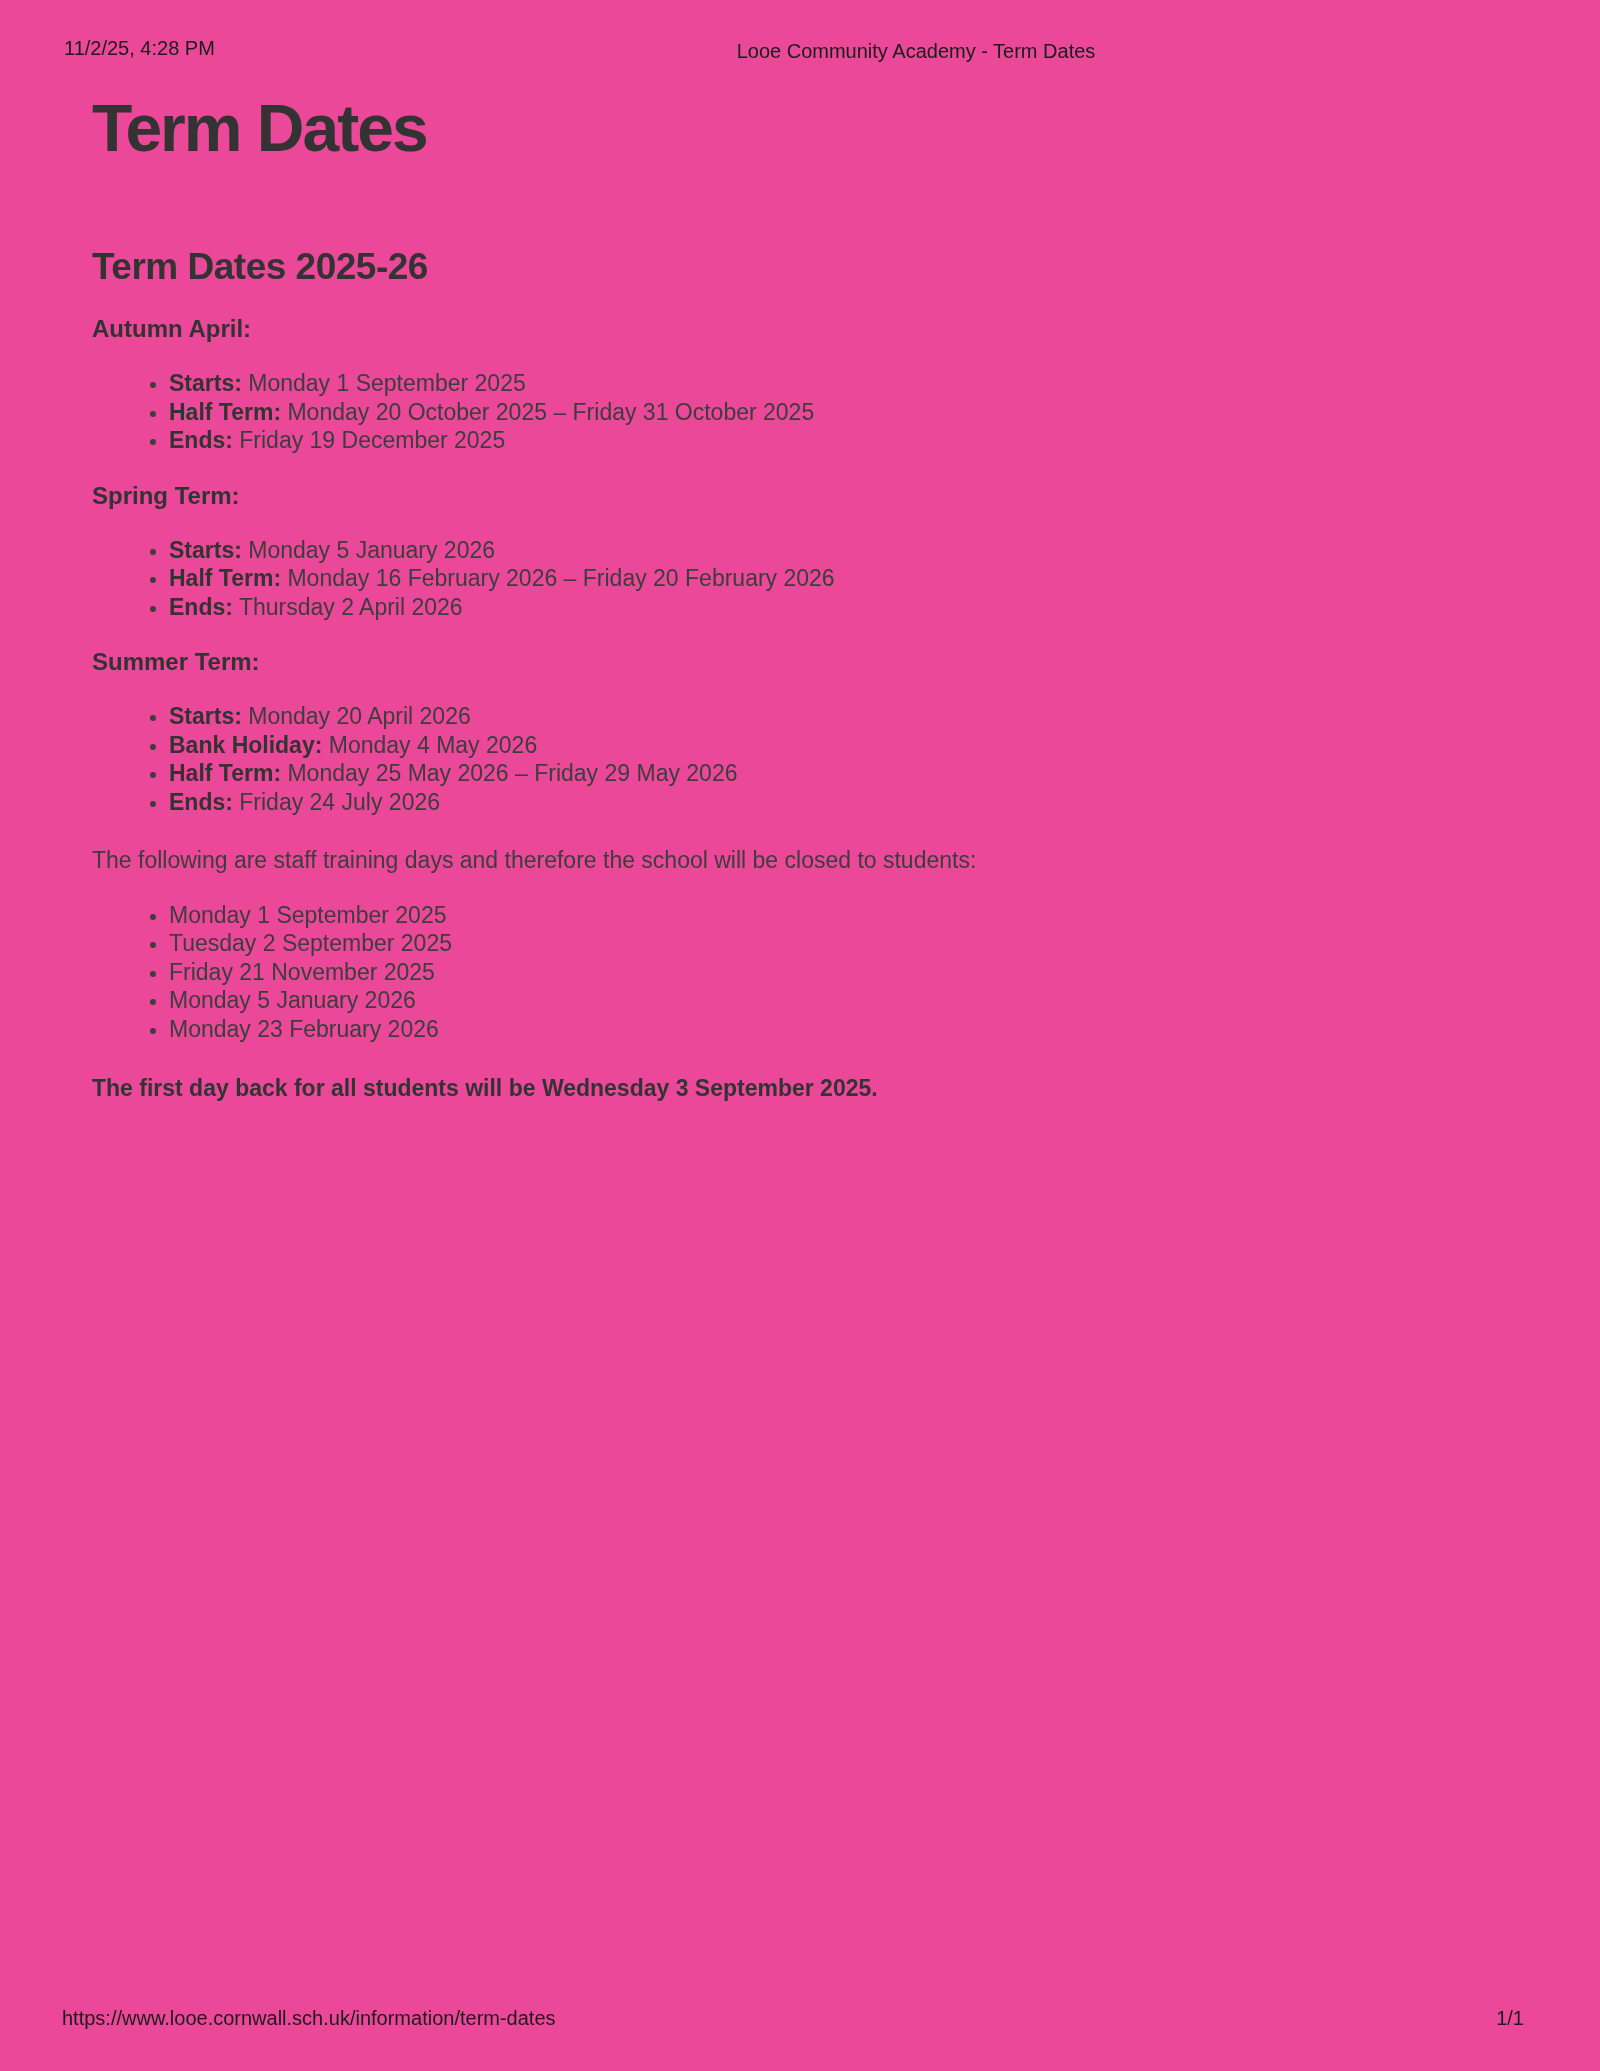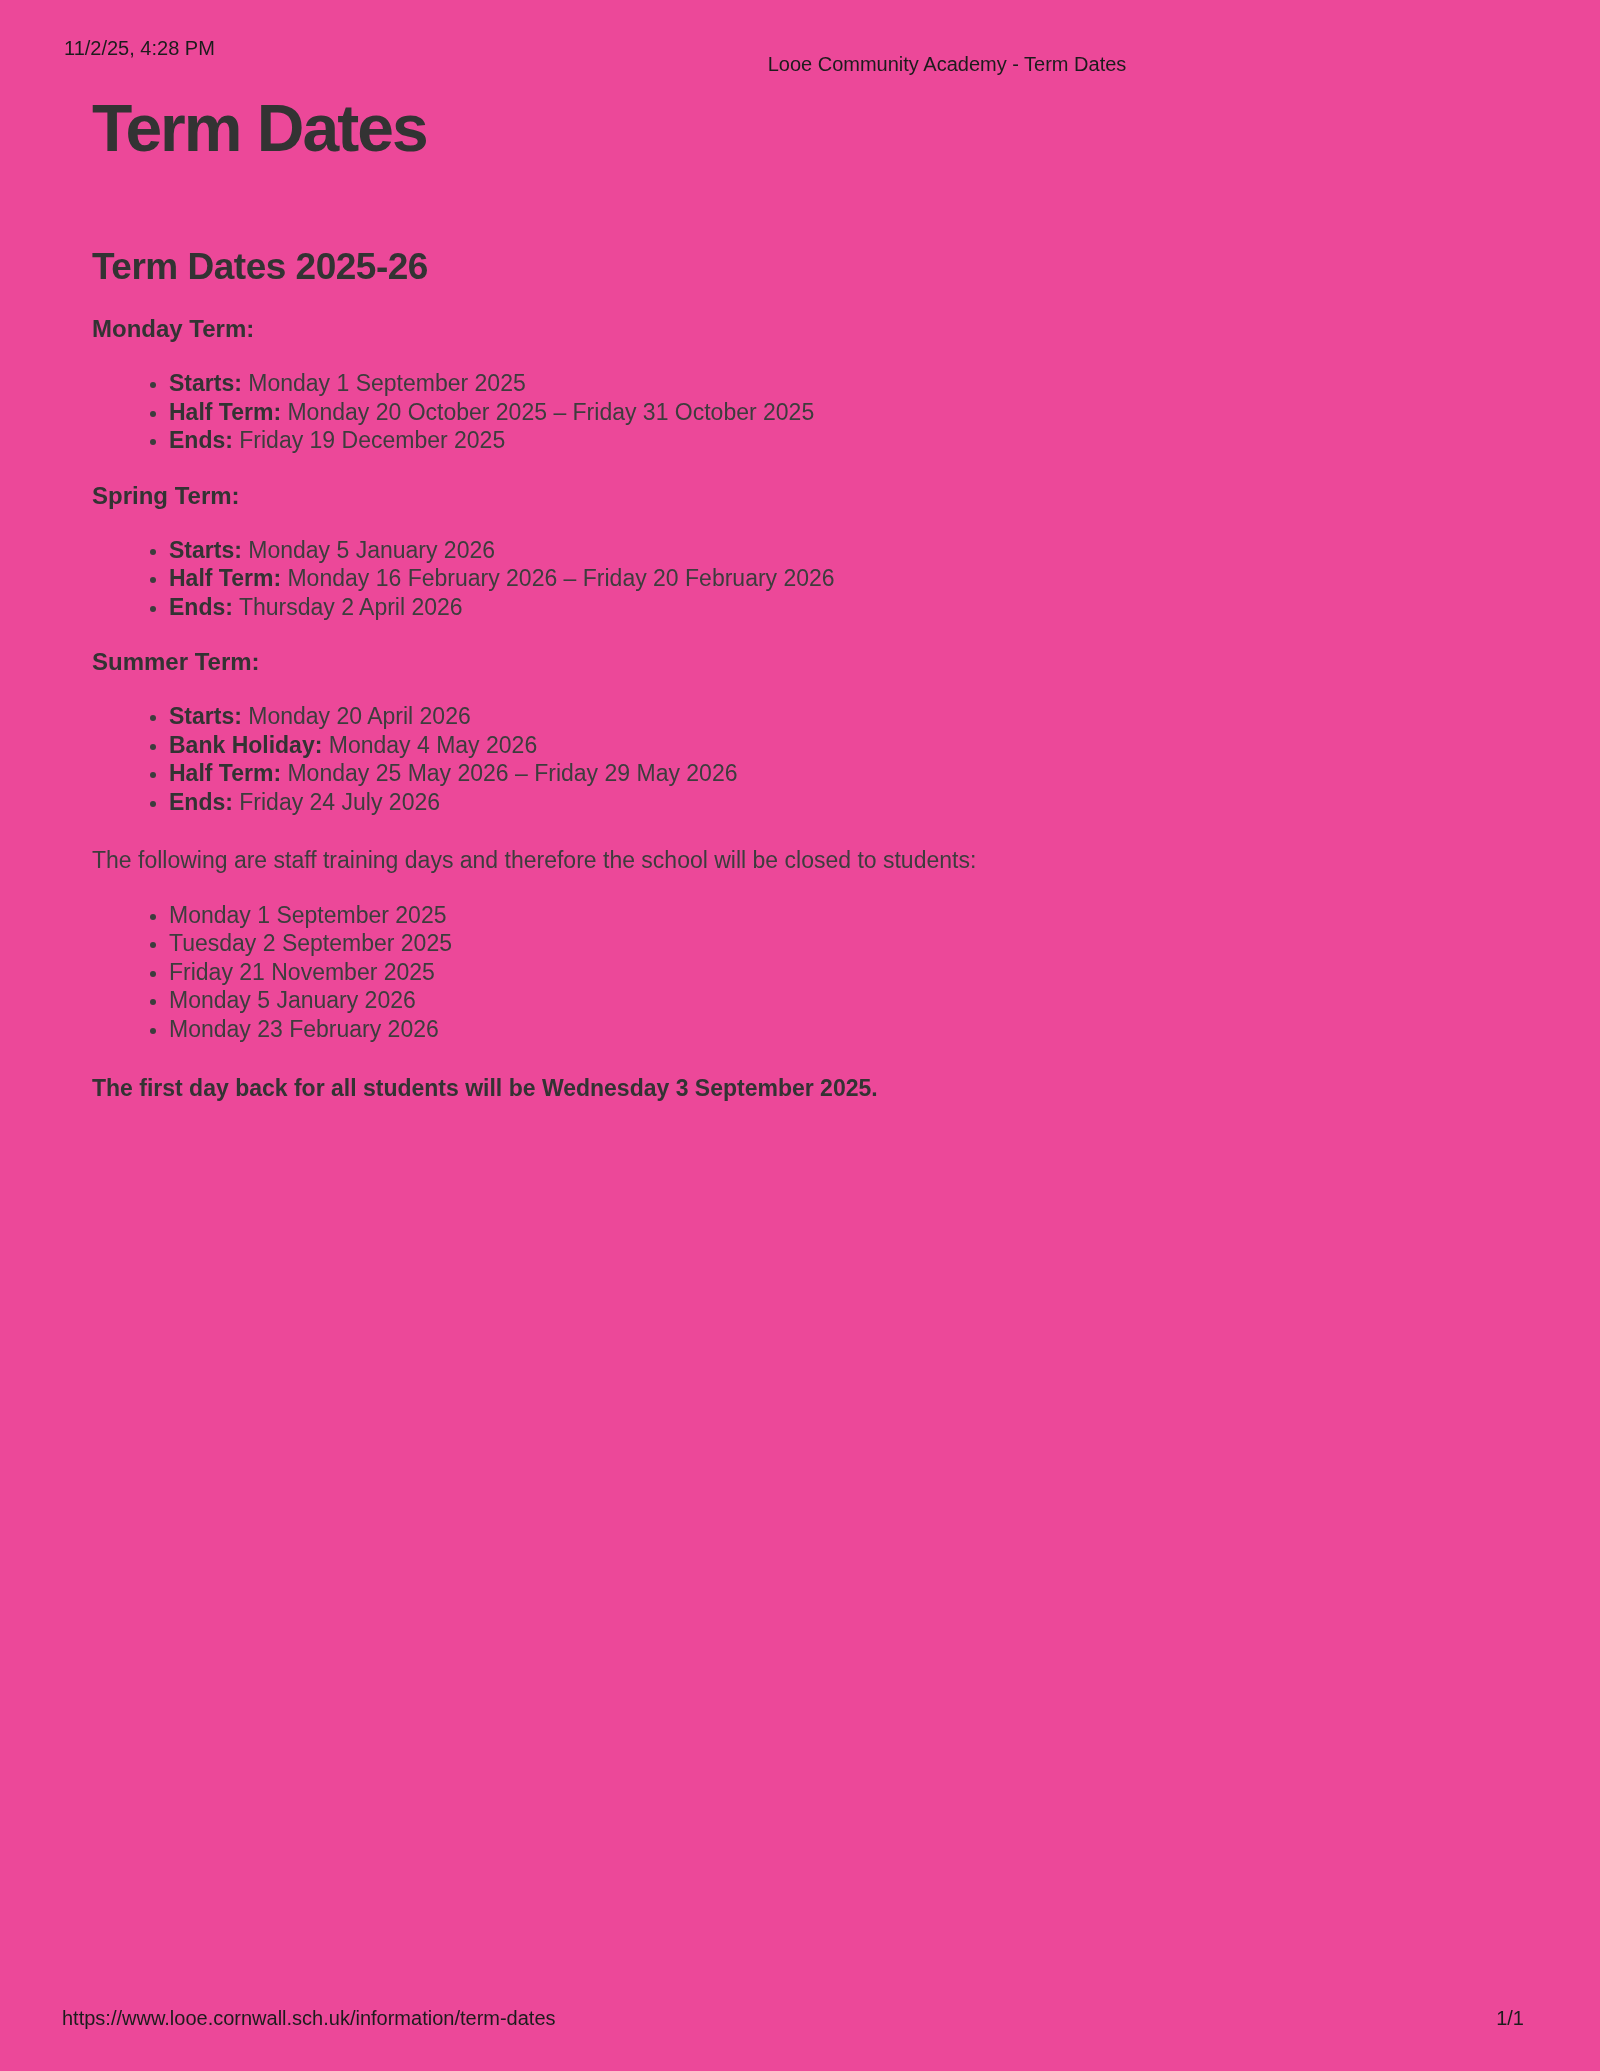--- a/index.html
+++ b/index.html
@@ -31,24 +31,23 @@
   .print-footer { top: 2006px; }
   .header-date {
     position: absolute;
     left: 64px;
     top: 0;
     white-space: nowrap;
   }
   .header-doc-title {
     position: absolute;
     left: 916px;
-    top: 16px;
+    top: 3px;
     transform: translateX(-50%);
     white-space: nowrap;
-    margin-left: 31px;
   }
   .footer-url {
     position: absolute;
     left: 62px;
     top: 0;
     white-space: nowrap;
   }
   .footer-page-number {
     position: absolute;
     right: 76px;
@@ -113,21 +112,21 @@
     <span class="header-date">11/2/25, 4:28 PM</span>
     <span class="header-doc-title">Looe Community Academy - Term Dates</span>
   </div>
 
   <div class="content">
 
     <h1 class="doc-title">Term Dates</h1>
 
     <h2 class="section-heading">Term Dates 2025-26</h2>
 
-    <h3 class="term-heading">Monday Term:</h3>
+    <h3 class="term-heading">Autumn April:</h3>
     <ul class="bullet-list">
       <li>
         <strong class="item-label">Starts:</strong>
         <span>Monday 1 September 2025</span>
       </li>
       <li>
         <strong class="item-label">Half Term:</strong>
         <span>Monday 20 October 2025 – Friday 31 October 2025</span>
       </li>
       <li>

